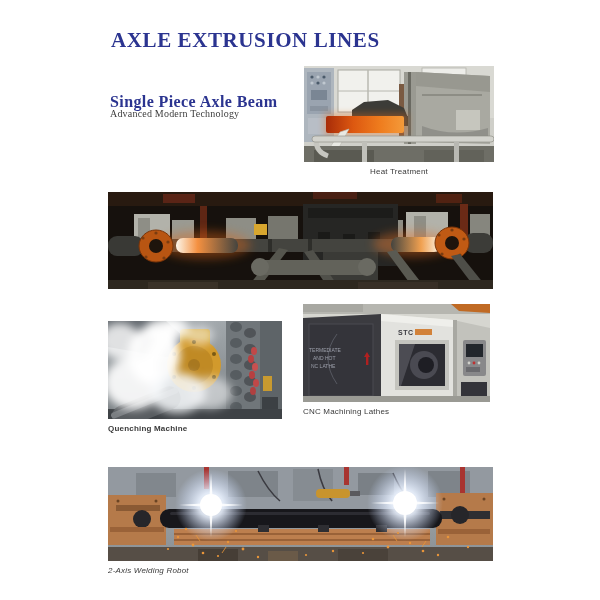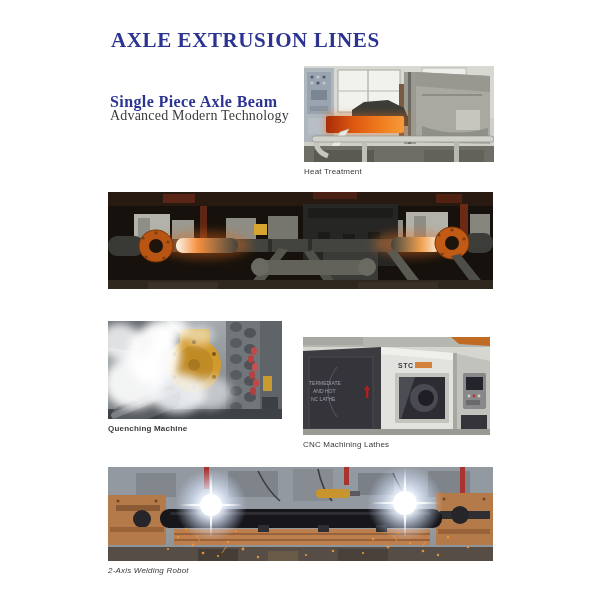--- a/index.html
+++ b/index.html
@@ -32,38 +32,38 @@
     font-size: 16px;
     letter-spacing: 0.4px;
     color: #2b3490;
     white-space: nowrap;
   }
   .section-tagline {
     position: absolute;
     left: 110px;
     top: 108px;
     font-family: "Liberation Serif", serif;
-    font-size: 14px;
+    font-size: 10px;
     letter-spacing: 0.2px;
     color: #3c3c3c;
     white-space: nowrap;
   }
   figure.photo-fig { position: absolute; }
   figure.photo-fig svg { display: block; }
   figure.photo-fig figcaption {
     margin-top: 5px;
     font-family: "Liberation Sans", sans-serif;
     font-size: 8px;
     color: #3a3a3a;
     letter-spacing: 0.2px;
   }
-  .fig-heat      { left: 304px; top: 66px;  }
+  .fig-heat      { left: 304px; top: 66px; text-align: center;  }
   .fig-extrusion { left: 108px; top: 192px; }
   .fig-quench    { left: 108px; top: 321px; font-weight: bold; }
-  .fig-cnc       { left: 303px; top: 337px; }
+  .fig-cnc       { left: 303px; top: 304px; }
   .fig-weld      { left: 108px; top: 467px; font-style: italic; }
 </style>
 </head>
 <body>
 
 <div class="page">
 
   <h1 class="page-title">AXLE EXTRUSION LINES</h1>
   <h2 class="section-subtitle">Single Piece Axle Beam</h2>
   <div class="section-tagline">Advanced Modern Technology</div>

